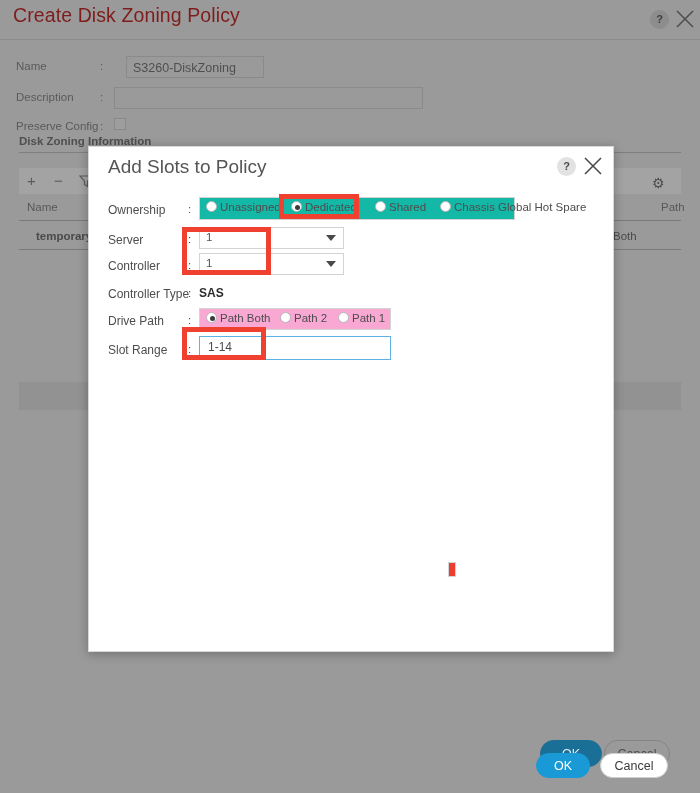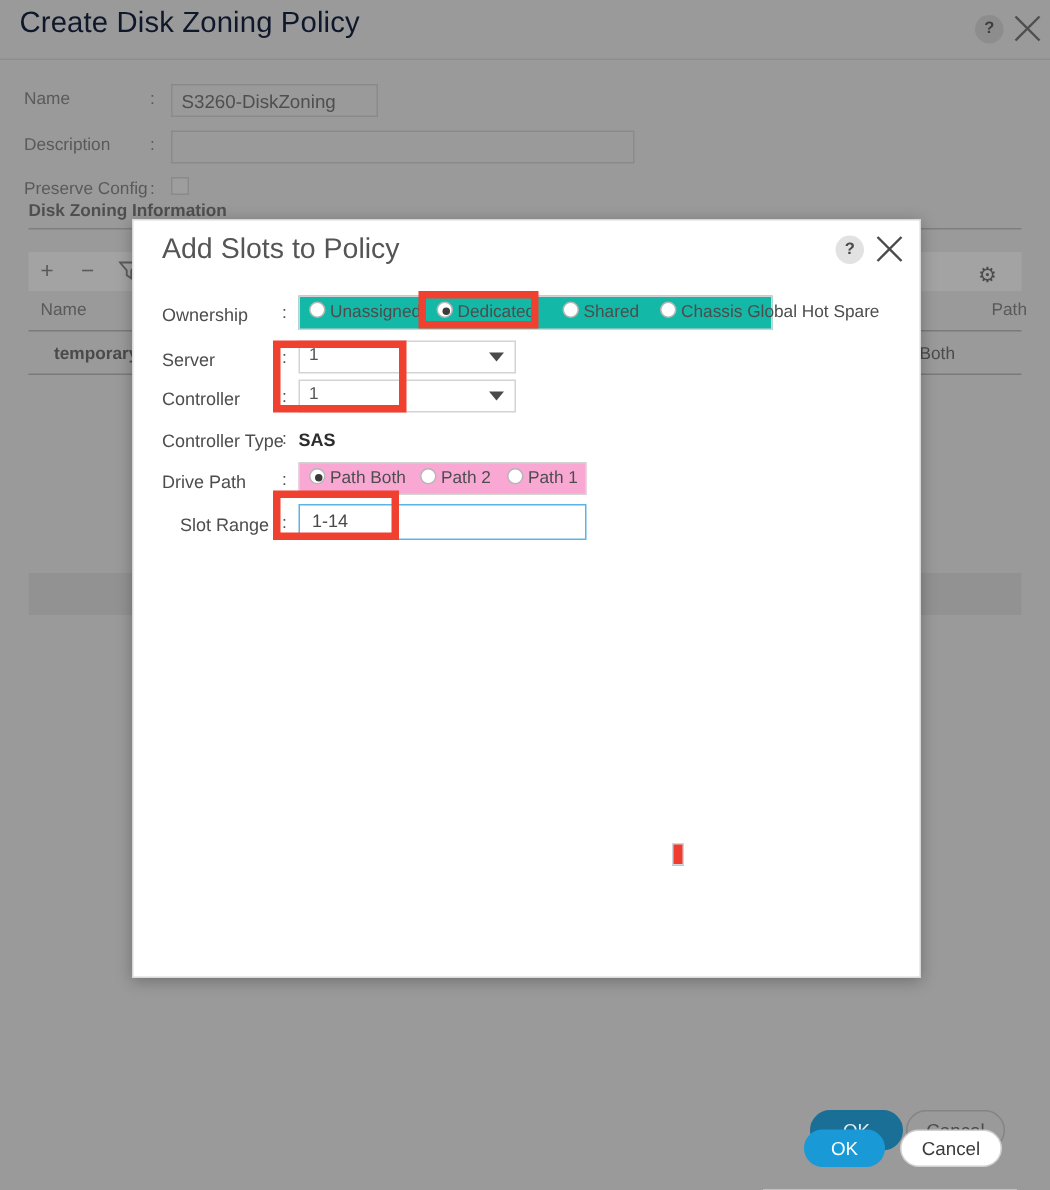--- a/index.html
+++ b/index.html
@@ -18,21 +18,21 @@
     background: #9a9a9a;
     color: #5d5d5d;
   }
   #outer-titlebar {
     position: absolute; left: 0; top: 0; width: 700px; height: 40px;
     background: #9a9a9a;
     border-bottom: 1px solid #8d8d8d;
   }
   #outer-title {
     position: absolute; left: 13px; top: 4px;
-    font-size: 19.5px; font-weight: 400; color: #0f172a;
+    font-size: 19.5px; font-weight: 400; color: #7f1d1d;
     letter-spacing: 0.1px;
   }
   .win-ctrl-help {
     position: absolute; width: 19px; height: 19px; border-radius: 50%;
     background: #8d8d8d; color: #3f3f3f;
     font-size: 11px; font-weight: bold; text-align: center; line-height: 19px;
   }
   .win-ctrl-close {
     position: absolute; width: 22px; height: 22px;
   }
@@ -47,21 +47,21 @@
   }
   .o-colon { position: absolute; font-size: 11.5px; color: #5a5a5a; }
   .o-input {
     position: absolute; background: #9a9a9a;
     border: 1px solid #8a8a8a;
     font-size: 12.5px; color: #4f4f4f;
     padding: 2px 6px; line-height: 18px;
   }
   #o-name-label { left: 16px; top: 60px; }
   #o-name-colon { left: 100px; top: 60px; }
-  #o-name-input { left: 114px; top: 56px; width: 138px; height: 22px; }
+  #o-name-input { left: 126px; top: 56px; width: 138px; height: 22px; }
   #o-desc-label { left: 16px; top: 91px; }
   #o-desc-colon { left: 100px; top: 91px; }
   #o-desc-input { left: 114px; top: 87px; width: 309px; height: 22px; }
   #o-preserve-label { left: 16px; top: 120px; }
   #o-preserve-colon { left: 100px; top: 120px; }
   #o-preserve-box {
     position: absolute; left: 114px; top: 118px; width: 12px; height: 12px;
     background: #9e9e9e; border: 1px solid #8a8a8a;
   }
 
@@ -208,21 +208,21 @@
   #col-drivepath { left: 99px; top: 167px; }
   #drivepath-group {
     position: absolute; left: 110px; top: 161px; width: 192px; height: 22px;
     border: 1px solid #d3d3d3; background: #f9a8d4;
   }
   #dp-both { left: 6px; }
   #dp-p0 { left: 80px; }
   #dp-p1 { left: 138px; }
 
   
-  #lbl-slotrange { left: 31px; top: 196px; }
+  #lbl-slotrange { left: 19px; top: 196px; }
   #col-slotrange { left: 99px; top: 196px; }
   #slotrange-input {
     position: absolute; left: 110px; top: 189px; width: 192px; height: 24px;
     border: 1px solid #5cb4e4; background: #fff;
     font-size: 12px; color: #4a4a4a; padding: 3px 8px;
   }
 
   
   #cursor-marker {
     position: absolute; left: 359px; top: 415px;

